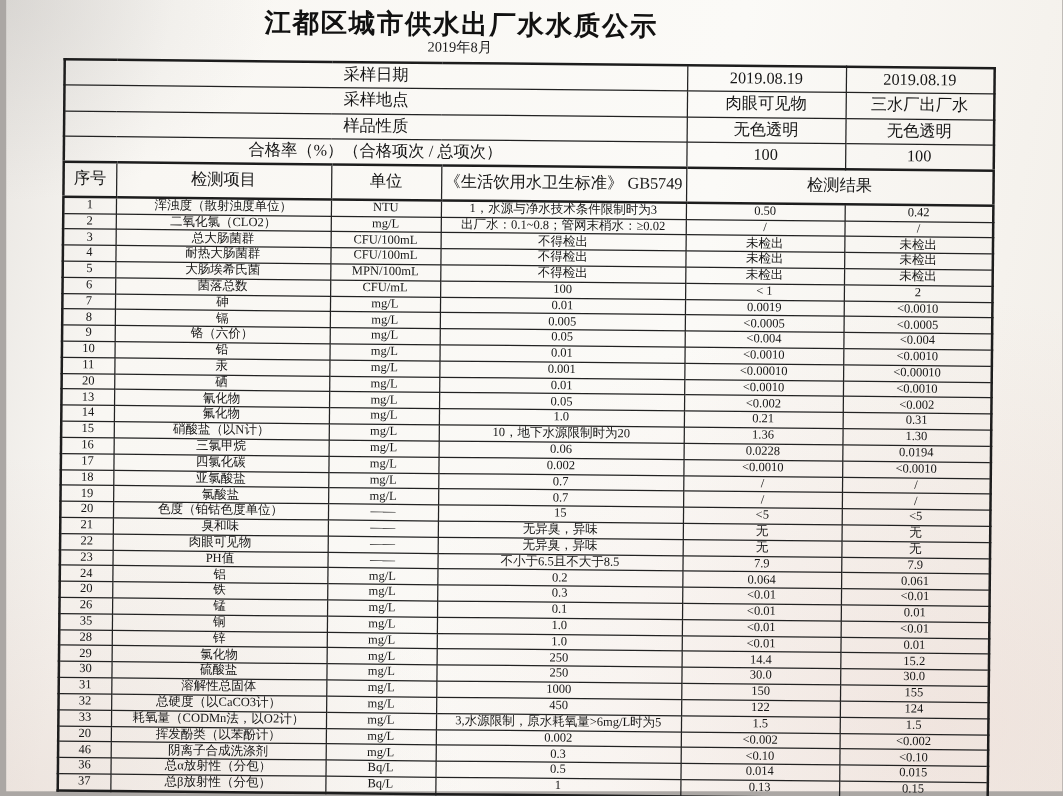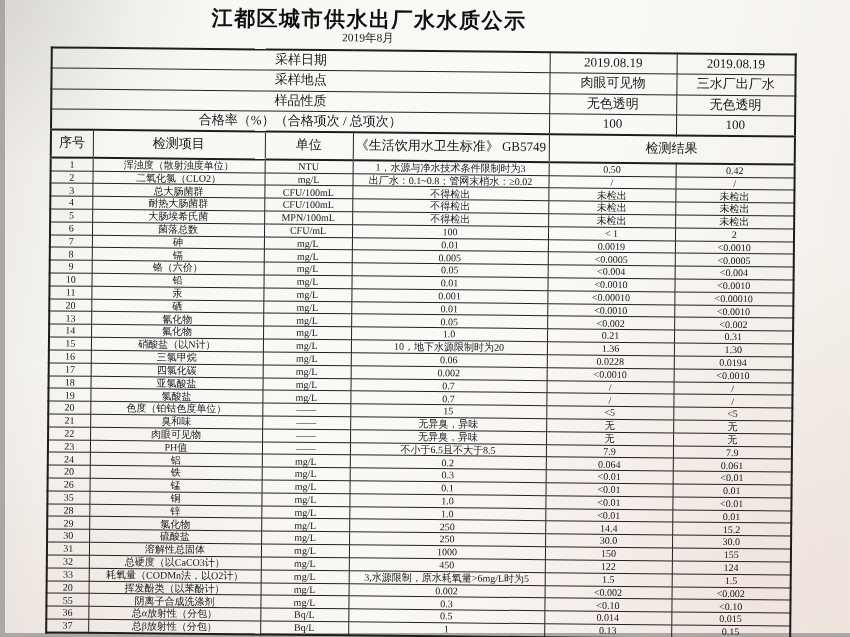--- a/index.html
+++ b/index.html
@@ -379,21 +379,21 @@
         </tr>
         <tr class="data-row">
           <td class="c-no">20</td>
           <td class="c-item">挥发酚类（以苯酚计）</td>
           <td class="c-unit">mg/L</td>
           <td class="c-std">0.002</td>
           <td class="c-r1">&lt;0.002</td>
           <td class="c-r2">&lt;0.002</td>
         </tr>
         <tr class="data-row">
-          <td class="c-no">55</td>
+          <td class="c-no">46</td>
           <td class="c-item">阴离子合成洗涤剂</td>
           <td class="c-unit">mg/L</td>
           <td class="c-std">0.3</td>
           <td class="c-r1">&lt;0.10</td>
           <td class="c-r2">&lt;0.10</td>
         </tr>
         <tr class="data-row">
           <td class="c-no">36</td>
           <td class="c-item">总α放射性（分包）</td>
           <td class="c-unit">Bq/L</td>

